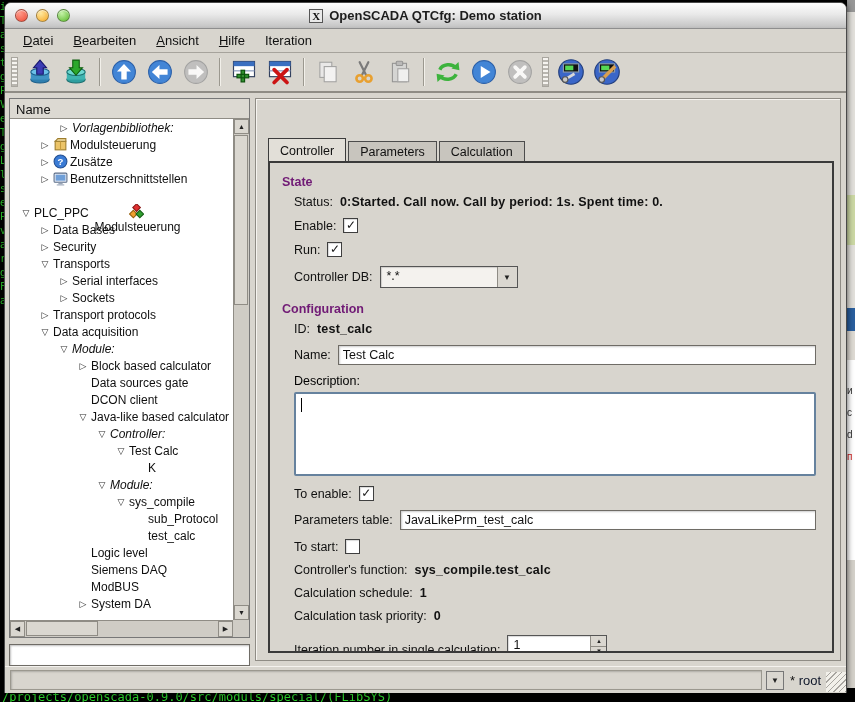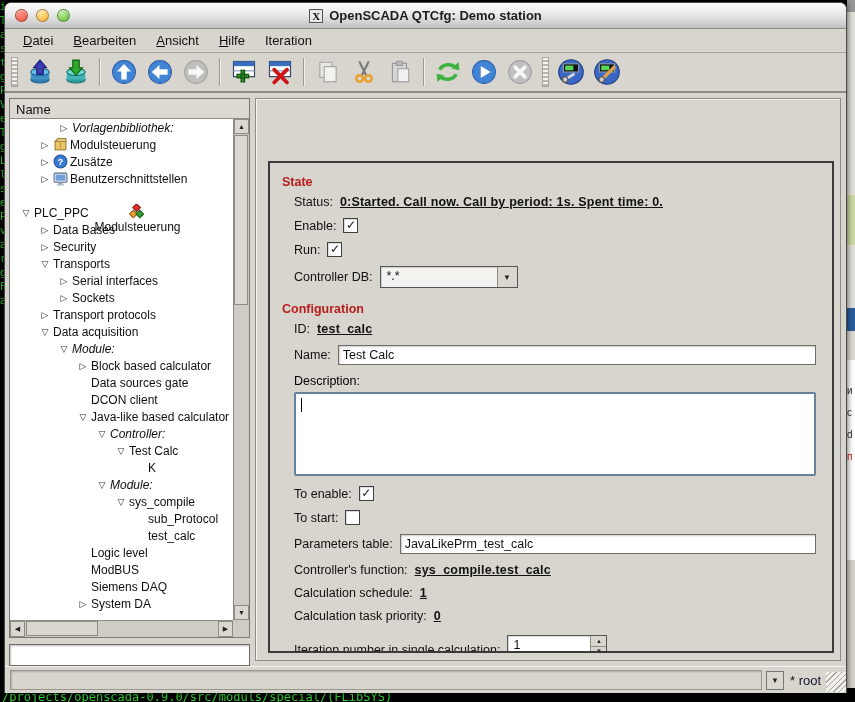--- a/index.html
+++ b/index.html
@@ -71,24 +71,24 @@
 
   
   .right-panel { position:absolute; left:250px; top:5px; width:586px; height:563px; background:#d8d5ce;
                  border:1px solid #8f8c85; box-shadow:inset 1px 1px 0 #f6f4f0; }
   .page-title { text-align:center; margin-top:9px; font-size:16px; font-weight:bold; font-style:italic; color:#111; }
   .tabs { position:absolute; left:12px; top:39px; display:flex; align-items:flex-end; height:24px; }
   .tab { font-size:12.5px; color:#111; background:#c8c5be; border:1px solid #4c4c4c; border-bottom:none; padding:3px 11px 4px; margin-right:2px; height:21px; }
   .tab.active { background:#e2dfd8; height:24px; padding-top:5px; border-color:#3c3c3c; }
   .tab-pane { position:absolute; left:12px; top:62px; width:566px; height:492px; background:#d8d5ce; border:2px solid #3a3a3a; padding:10px 14px 0 12px; overflow:hidden; }
 
-  .section-h { font-size:12.5px; font-weight:bold; color:#b91c1c; margin:2px 0 6px; }
+  .section-h { font-size:12.5px; font-weight:bold; color:#701a75; margin:2px 0 6px; }
   .frow { display:flex; align-items:center; margin:0 0 9px 12px; font-size:12.5px; color:#111; }
   .frow .lbl { margin-right:7px; }
-  .bval { font-weight:bold; letter-spacing:.2px;text-decoration:underline; }
+  .bval { font-weight:bold; letter-spacing:.2px; }
   .checkbox { width:15px; height:15px; background:#fff; border:1px solid #3f3f3f; font-size:12px; line-height:13px; text-align:center; color:#1a1a1a; box-shadow:inset 1px 1px 1px rgba(0,0,0,.15); }
   .combo { display:flex; width:138px; height:22px; border:1px solid #555; background:#f4f2ee; box-shadow:inset 1px 1px 1px rgba(0,0,0,.15); }
   .combo .val { flex:1; padding:2px 6px; font-size:12.5px; }
   .combo .arrow-btn { width:20px; border-left:1px solid #8f8c85; background:#dad7d0; display:flex; align-items:center; justify-content:center; font-size:8px; color:#222; }
   .text-input { flex:1; height:20px; border:1px solid #6f6c66; background:#fff; font-family:"Liberation Sans",sans-serif; font-size:12.5px; color:#111; padding:0 4px; box-shadow:inset 1px 1px 2px rgba(0,0,0,.2); margin-right:2px; }
   .desc-label { margin:2px 0 4px 12px; font-size:12.5px; }
   .desc-area { position:relative; margin:0 2px 10px 12px; height:84px; background:#fff; border:2px solid #66829e; border-radius:2px; }
   .desc-caret { position:absolute; left:5px; top:4px; width:1px; height:14px; background:#000; }
   .spinbox { display:flex; width:100px; height:22px; border:1px solid #555; background:#fff; box-shadow:inset 1px 1px 1px rgba(0,0,0,.15); }
   .spinbox .val { flex:1; font-size:12.5px; padding:2px 5px; }
@@ -440,25 +440,25 @@
           <div class="tree-row" style="padding-left: 122px;">
             <span class="tree-arrow"></span>
             <span class="tree-label">test_calc</span>
           </div>
           <div class="tree-row" style="padding-left: 65px; text-align: right;">
             <span class="tree-arrow"></span>
             <span class="tree-label">Logic level</span>
           </div>
           <div class="tree-row" style="padding-left: 65px;">
             <span class="tree-arrow"></span>
+            <span class="tree-label">Siemens DAQ</span>
+          </div>
+          <div class="tree-row" style="padding-left: 65px;">
+            <span class="tree-arrow"></span>
             <span class="tree-label">ModBUS</span>
-          </div>
-          <div class="tree-row" style="padding-left: 65px;">
-            <span class="tree-arrow"></span>
-            <span class="tree-label">Siemens DAQ</span>
           </div>
           <div class="tree-row" style="padding-left: 65px;">
             <span class="tree-arrow">▷</span>
             <span class="tree-label">System DA</span>
           </div>
         </div>
       <div class="vscroll">
         <div class="sb-btn">▲</div>
         <div class="sb-track">
           <div class="sb-thumb-v"></div>
@@ -471,20 +471,25 @@
           <div class="sb-thumb-h"></div>
         </div>
         <div class="sb-btn">▶</div>
       </div>
       <div class="sb-corner"></div>
     </div>
 
     <div class="tree-search"></div>
 
     <div class="right-panel">
+      <div class="tabs" id="tabbar">
+          <div class="tab active">Controller</div>
+          <div class="tab">Parameters</div>
+          <div class="tab">Calculation</div>
+        </div>
 
       <div class="tab-pane">
 
         <div class="section-h">State</div>
 
         <div class="frow">
           <span class="lbl">Status:</span>
           <span class="bval">0:Started. Call now. Call by period: 1s. Spent time: 0.</span>
         </div>
 
@@ -522,27 +527,27 @@
         <div class="desc-area">
           <div class="desc-caret"></div>
         </div>
 
         <div class="frow">
           <span class="lbl">To enable:</span>
           <span class="checkbox">✓</span>
         </div>
 
         <div class="frow">
+          <span class="lbl">Parameters table:</span>
+          <input class="text-input" value="JavaLikePrm_test_calc" style="">
+        </div>
+
+        <div class="frow">
           <span class="lbl">To start:</span>
           <span class="checkbox"></span>
-        </div>
-
-        <div class="frow">
-          <span class="lbl">Parameters table:</span>
-          <input class="text-input" value="JavaLikePrm_test_calc" style="">
         </div>
 
         <div class="frow">
           <span class="lbl">Controller's function:</span>
           <span class="bval">sys_compile.test_calc</span>
         </div>
 
         <div class="frow">
           <span class="lbl">Calculation schedule:</span>
           <span class="bval">1</span>

